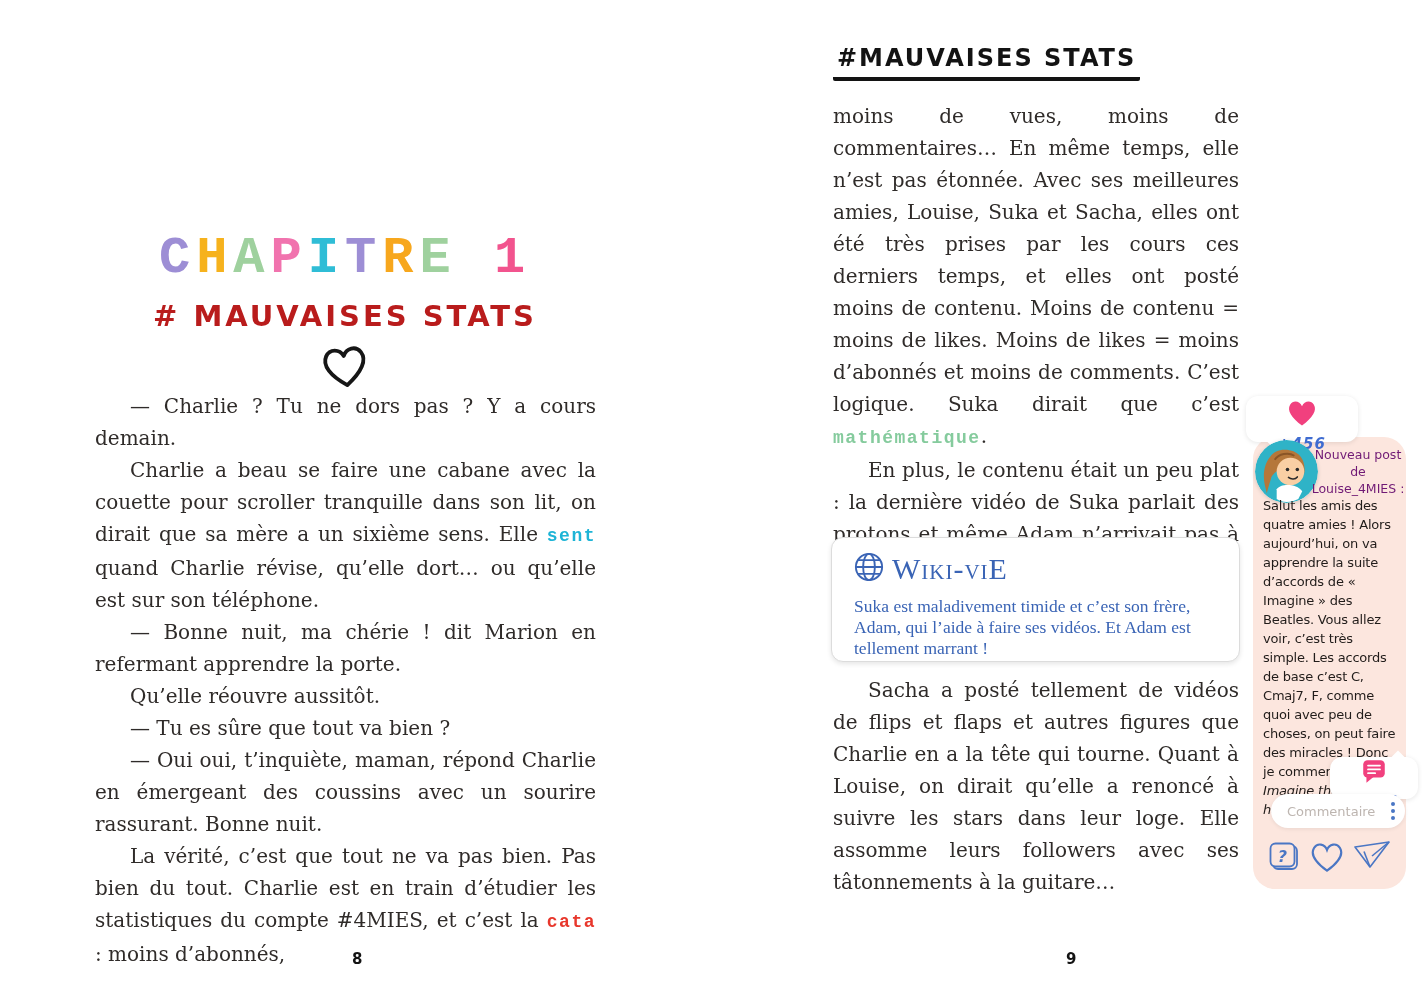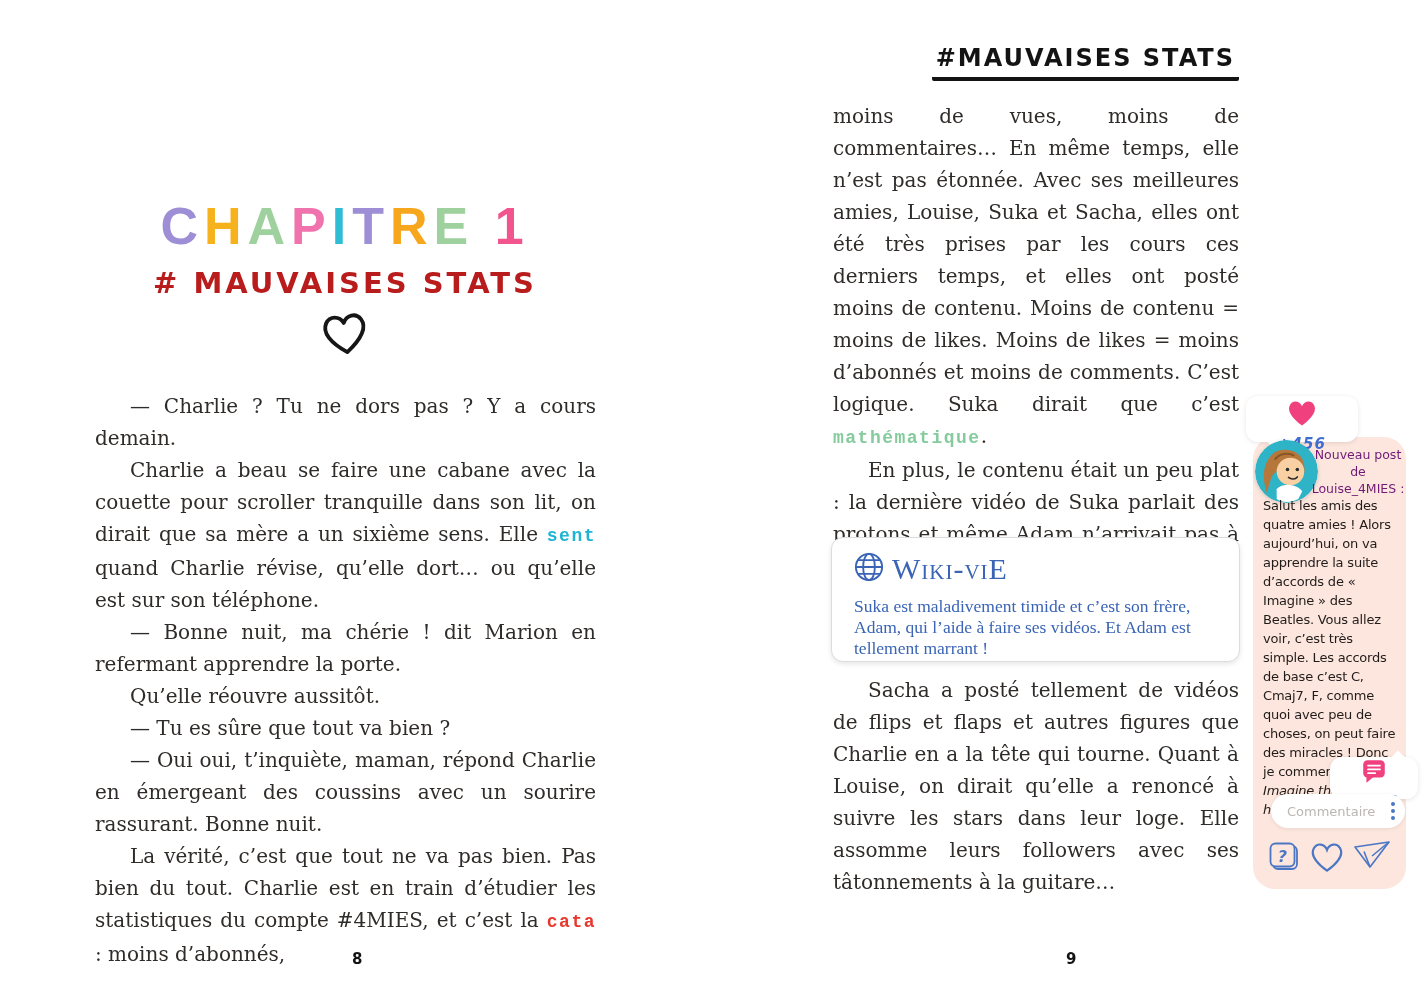--- a/index.html
+++ b/index.html
@@ -5,22 +5,22 @@
   * { margin:0; padding:0; box-sizing:border-box; }
   html,body { width:1428px; height:1000px; background:#ffffff; overflow:hidden;
     font-family:"DejaVu Serif", serif; color:#2f2b29; }
 
   .page { position:absolute; top:0; height:1000px; }
   #page-left  { left:0; width:714px; }
   #page-right { left:714px; width:714px; }
 
   
   .chapter-head { position:absolute; left:95px; top:200px; width:500px; text-align:center; }
-  .chapter-title { font-family:Liberation Sans, sans-serif; font-weight:800; font-size:52px;
-    letter-spacing:6px; line-height:1; }
+  .chapter-title { font-family:Liberation Mono, monospace; font-weight:800; font-size:52px;
+    letter-spacing:6px; line-height:1;margin-top:33px; }
   .chapter-title span { display:inline-block; }
   .chapter-sub { margin-top:14px; font-family:"DejaVu Sans", sans-serif; font-weight:800;
     font-size:29px; letter-spacing:3px; color:#b91c1c; }
   .heart-doodle { margin-top:8px; }
 
   .textcol { position:absolute; font-size:20px; line-height:32px; text-align:justify; }
   #left-text  { left:95px;  top:390px; width:501px; }
   #right-text-top { left:833px; top:100px; width:406px; }
   #right-text-bottom { left:833px; top:674px; width:406px; }
   #page-right .textcol, #right-text-top, #right-text-bottom { left:119px; }
@@ -33,21 +33,21 @@
   .accent.cyan  { color:#1db4d6; }
   .accent.red   { color:#e8372c; }
   .accent.green { color:#85cb9d; }
 
   .pagenum { position:absolute; bottom:32px; font-family:"DejaVu Sans", sans-serif;
     font-weight:700; font-size:15px; color:#131313; }
   #pagenum-left  { left:352px; }
   #pagenum-right { left:352px; }
 
   
-  .running-header { position:absolute; left:119px; top:44px; width:406px; text-align:right; }
+  .running-header { position:absolute; left:119px; top:44px; width:406px; text-align:left; }
   .running-header .hdr { display:inline-block; font-family:"DejaVu Sans", sans-serif;
     font-weight:800; font-size:24px; letter-spacing:2px; color:#131313;
     border-bottom:4px solid #131313; padding:0 4px 5px; border-radius:2px; }
 
   
   .wiki-box { position:absolute; left:117px; top:537px; width:409px; height:125px;
     background:#ffffff; border:1px solid #dcdcdc; border-radius:12px;
     box-shadow:0 2px 5px rgba(0,0,0,.10); padding:14px 20px 0 22px; }
   .wiki-title-row { display:flex; align-items:center; gap:8px; color:#3a64b5; }
   .wiki-title { font-family:"Liberation Serif", serif; font-variant:small-caps;

